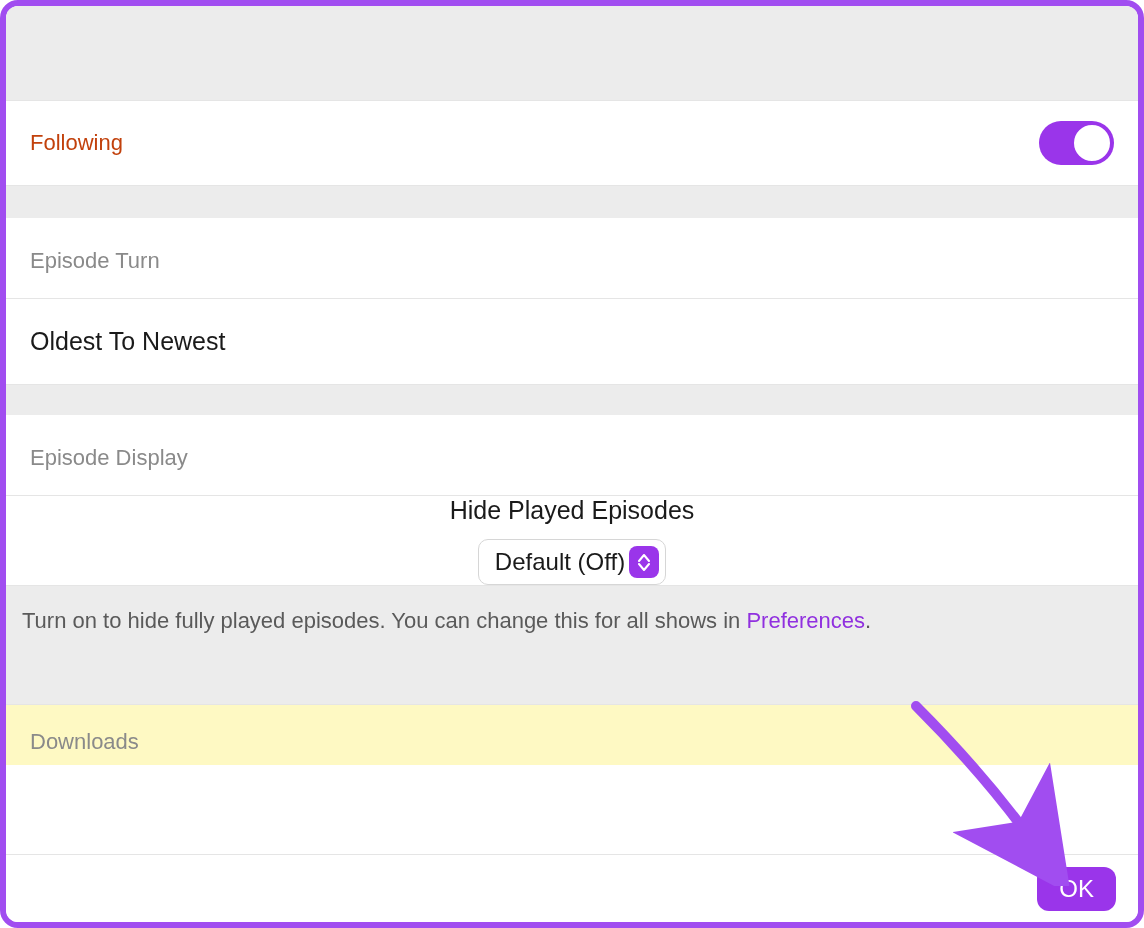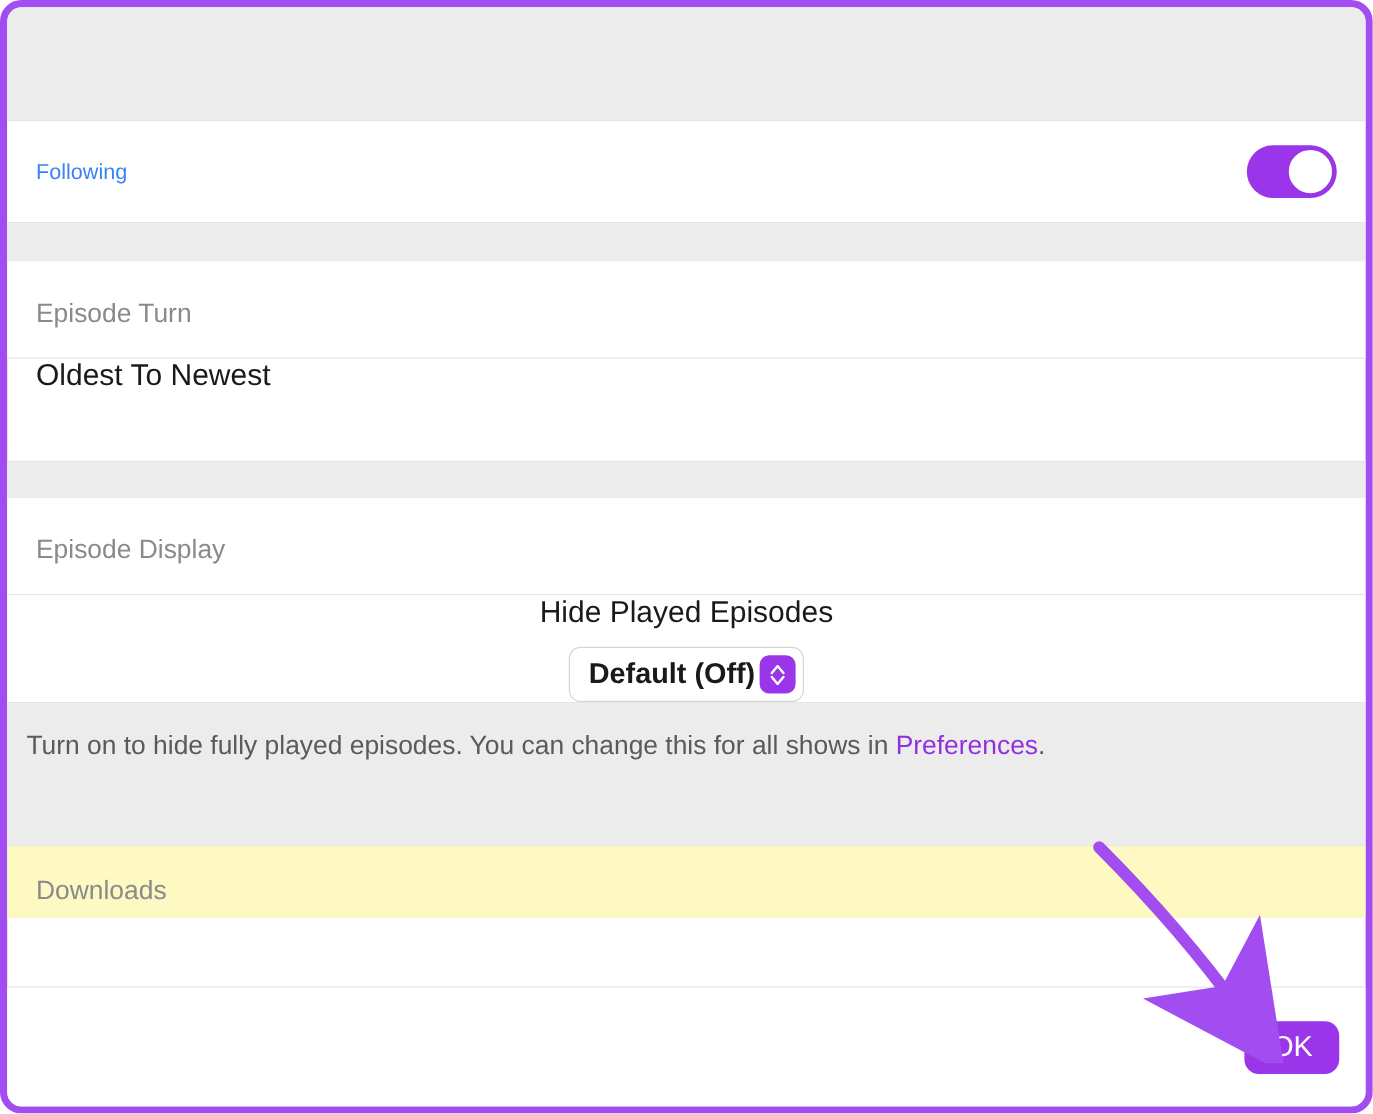--- a/index.html
+++ b/index.html
@@ -35,22 +35,22 @@
       justify-content: space-between;
       padding: 0 24px;
       background: #fff;
       border-bottom: 1px solid #e5e5e5;
     }
     .row-following {
       height: 86px;
       border-top: 1px solid #e5e5e5;
     }
     .row-following .label {
-      font-size: 18px;
-      color: #3b82f6;
+      font-size: 22px;
+      color: #c2410c;
       font-weight: 400;
     }
     .toggle {
       width: 75px;
       height: 44px;
       border-radius: 22px;
       background: #9a35ea;
       position: relative;
       cursor: pointer;
       border: none;
@@ -75,20 +75,21 @@
     .section-header {
       background: #fff;
       padding: 30px 24px 24px 24px;
       font-size: 22px;
       color: #8a8a8a;
       border-bottom: 1px solid #e5e5e5;
     }
     .option-row {
       height: 86px;
       display: flex;
+      align-items: center;
       justify-content: space-between;
       padding: 0 24px;
       border-bottom: 1px solid #e5e5e5;
       cursor: pointer;
     }
     .option-row .label {
       font-size: 25px;
       color: #1a1a1a;
     }
     .checkmark {
@@ -111,21 +112,20 @@
     }
     .dropdown {
       display: inline-flex;
       align-items: center;
       border: 1px solid #d6d6d6;
       border-radius: 10px;
       padding: 6px 6px 6px 16px;
       background: #fff;
       gap: 4px;
       cursor: pointer;
-      font-weight: bold;
     }
     .dropdown-label {
       font-size: 24px;
       color: #1a1a1a;
     }
     .stepper {
       width: 30px;
       height: 32px;
       background: #9a35ea;
       border-radius: 8px;
@@ -153,21 +153,21 @@
       border-top: 1px solid #e5e5e5;
       padding: 24px 24px 10px 24px;
       font-size: 22px;
       color: #8a8a8a;
     }
     .footer-bar {
       position: absolute;
       bottom: 0;
       left: 0;
       right: 0;
-      height: 100px;
+      height: 68px;
       background: #fff;
       border-top: 1px solid #e5e5e5;
       display: flex;
       align-items: center;
       justify-content: flex-end;
       padding: 0 22px;
     }
     .ok-button {
       background: #9a35ea;
       color: #fff;

